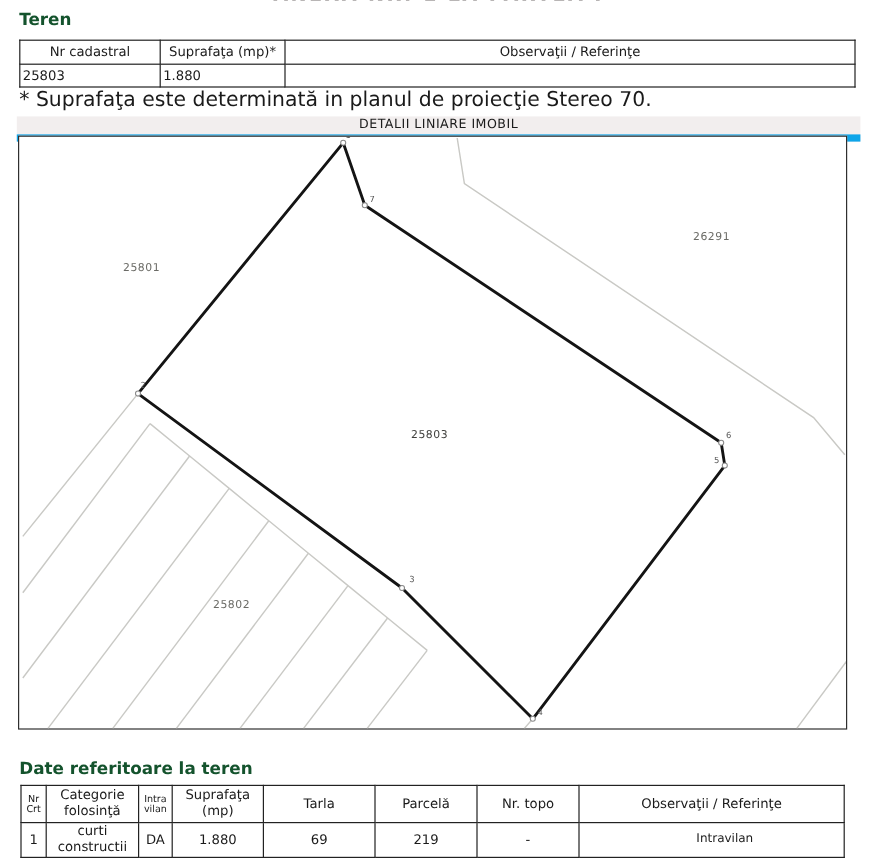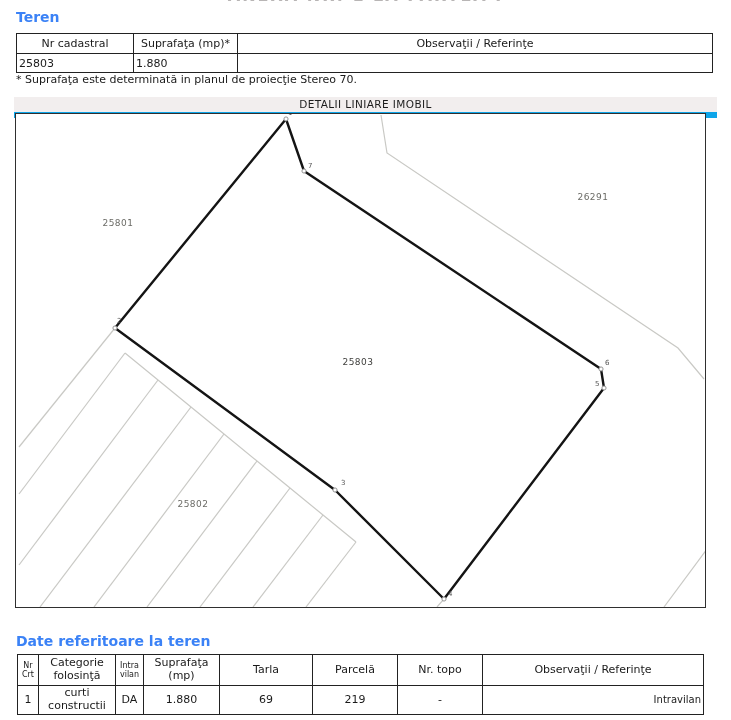--- a/index.html
+++ b/index.html
@@ -4,50 +4,50 @@
 <style>
   html,body{margin:0;padding:0;background:#fff;}
   #page{position:relative;width:731px;height:720px;background:#ffffff;overflow:hidden;
         font-family:"DejaVu Sans","Liberation Sans",sans-serif;color:#1a1a1a;}
 
   
   #clipped-title{position:absolute;top:0;left:0;right:0;height:4px;overflow:hidden;}
   #clipped-title span{display:block;text-align:center;font-weight:bold;font-size:16px;
         letter-spacing:2px;color:#b8b5b5;margin-top:-14px;}
 
-  .section-heading{position:absolute;left:16px;font-size:14px;font-weight:bold;color:#3b82f6;}
+  .section-heading{position:absolute;left:16px;font-size:14px;font-weight:bold;color:#14532d;}
 
   
   table{border-collapse:collapse;}
   #teren-table{position:absolute;left:16px;top:33px;width:697px;table-layout:fixed;}
   #teren-table th,#teren-table td{border:1px solid #222;font-size:11px;font-weight:normal;
         padding:1px 2px;height:16px;}
   #teren-table th{height:17px;}
 
-  #teren-note{position:absolute;left:16px;top:73px;font-size:11px;color:#1a1a1a;}
+  #teren-note{position:absolute;left:16px;top:73px;font-size:17px;color:#1a1a1a;}
 
   
   #map-titlebar{position:absolute;left:14px;top:97px;width:703px;height:15px;background:#f2eeee;
         border-bottom:6px solid #0ea5e9;text-align:center;font-size:10.5px;line-height:15px;
         letter-spacing:.4px;color:#1c1c1c;}
   #map-frame{position:absolute;left:15px;top:113px;width:689px;height:493px;
         border:1.5px solid #2f2f2f;background:#fff;}
   #map-frame svg{position:absolute;left:0;top:0;width:100%;height:100%;}
   .parcel-label{font-size:9px;fill:#6b6b66;letter-spacing:.5px;}
   .parcel-label.main{fill:#3f3f3c;}
   .vlabel{font-size:7px;fill:#555;}
 
   
   #date-table{position:absolute;left:17px;top:654px;width:687px;table-layout:fixed;}
   #date-table th,#date-table td{border:1px solid #222;font-size:11px;font-weight:normal;
         text-align:center;vertical-align:middle;padding:1px 2px;white-space:pre-line;line-height:1.15;}
   #date-table th{height:28px;margin-left:39px;}
   #date-table td{height:26px;}
   #date-table .xs{font-size:8px;line-height:1.15;}
-  #date-table .obs-cell{text-align:right;font-size:10px;padding-left:24px;}
+  #date-table .obs-cell{text-align:center;font-size:10px;padding-left:24px;}
 </style>
 </head>
 <body>
 
 <div id="page">
 
   <div id="clipped-title">
     <span>ANEXA NR. 1 LA PARTEA I</span>
   </div>
 

